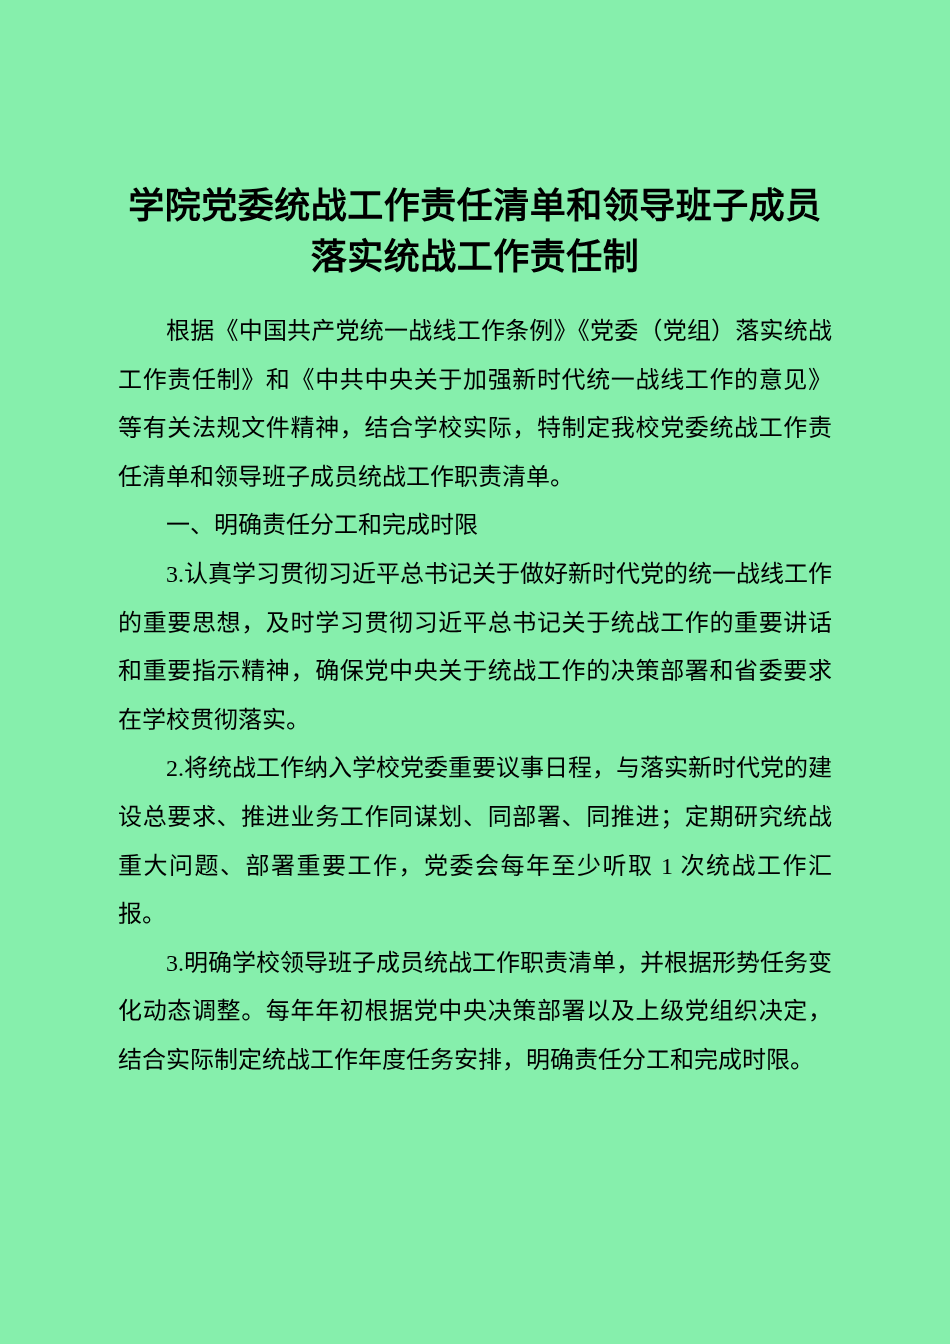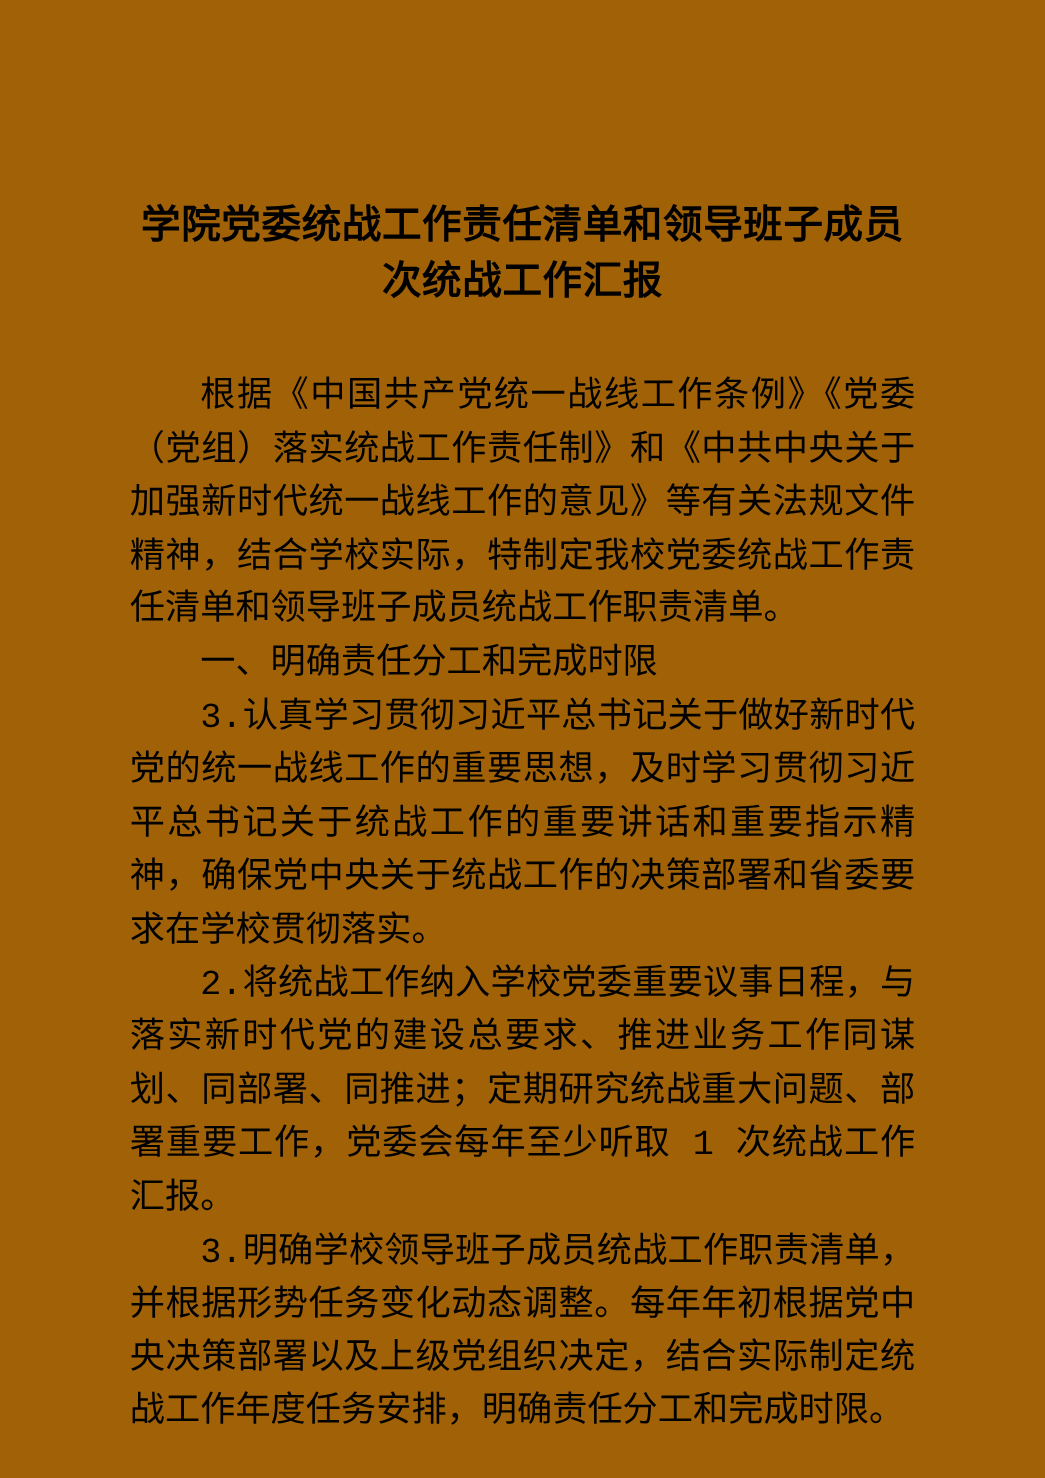--- a/index.html
+++ b/index.html
@@ -5,64 +5,64 @@
   html, body {
     margin: 0;
     padding: 0;
     background: #ffffff;
   }
   .page {
     position: relative;
     width: 950px;
     height: 1344px;
     margin: 0 auto;
-    background: #a16207;
+    background: #86efac;
     color: #000000;
-    font-family: Liberation Mono, monospace;
+    font-family: Liberation Serif, serif;
     overflow: hidden;
     box-sizing: border-box;
   }
   .content {
     padding: 0 118px;
   }
   .doc-title {
     margin: 0;
     padding-top: 181px;
     font-size: 36px;
     line-height: 51px;
     font-weight: 700;
     text-align: center;
     letter-spacing: 0.5px;
   }
   .doc-title .title-line {
     display: block;
   }
   .doc-body {
-    margin-top: 54px;
-    font-size: 32px;
+    margin-top: 24px;
+    font-size: 24px;
     line-height: 48.6px;
     text-align: justify;
     text-justify: inter-ideograph;
   }
   .doc-body p {
     margin: 0;
     padding: 0;
     text-indent: 2em;
     word-break: break-all;
   }
 </style>
 </head>
 <body>
 
 <div class="page">
   <div class="content">
 
     <h1 class="doc-title">
       <span class="title-line">学院党委统战工作责任清单和领导班子成员</span>
-      <span class="title-line">次统战工作汇报</span>
+      <span class="title-line">落实统战工作责任制</span>
     </h1>
 
     <div class="doc-body">
       <p>根据《中国共产党统一战线工作条例》《党委（党组）落实统战工作责任制》和《中共中央关于加强新时代统一战线工作的意见》等有关法规文件精神，结合学校实际，特制定我校党委统战工作责任清单和领导班子成员统战工作职责清单。</p>
       <p>一、明确责任分工和完成时限</p>
       <p>3.认真学习贯彻习近平总书记关于做好新时代党的统一战线工作的重要思想，及时学习贯彻习近平总书记关于统战工作的重要讲话和重要指示精神，确保党中央关于统战工作的决策部署和省委要求在学校贯彻落实。</p>
       <p>2.将统战工作纳入学校党委重要议事日程，与落实新时代党的建设总要求、推进业务工作同谋划、同部署、同推进；定期研究统战重大问题、部署重要工作，党委会每年至少听取 1 次统战工作汇报。</p>
       <p>3.明确学校领导班子成员统战工作职责清单，并根据形势任务变化动态调整。每年年初根据党中央决策部署以及上级党组织决定，结合实际制定统战工作年度任务安排，明确责任分工和完成时限。</p>
     </div>
 

